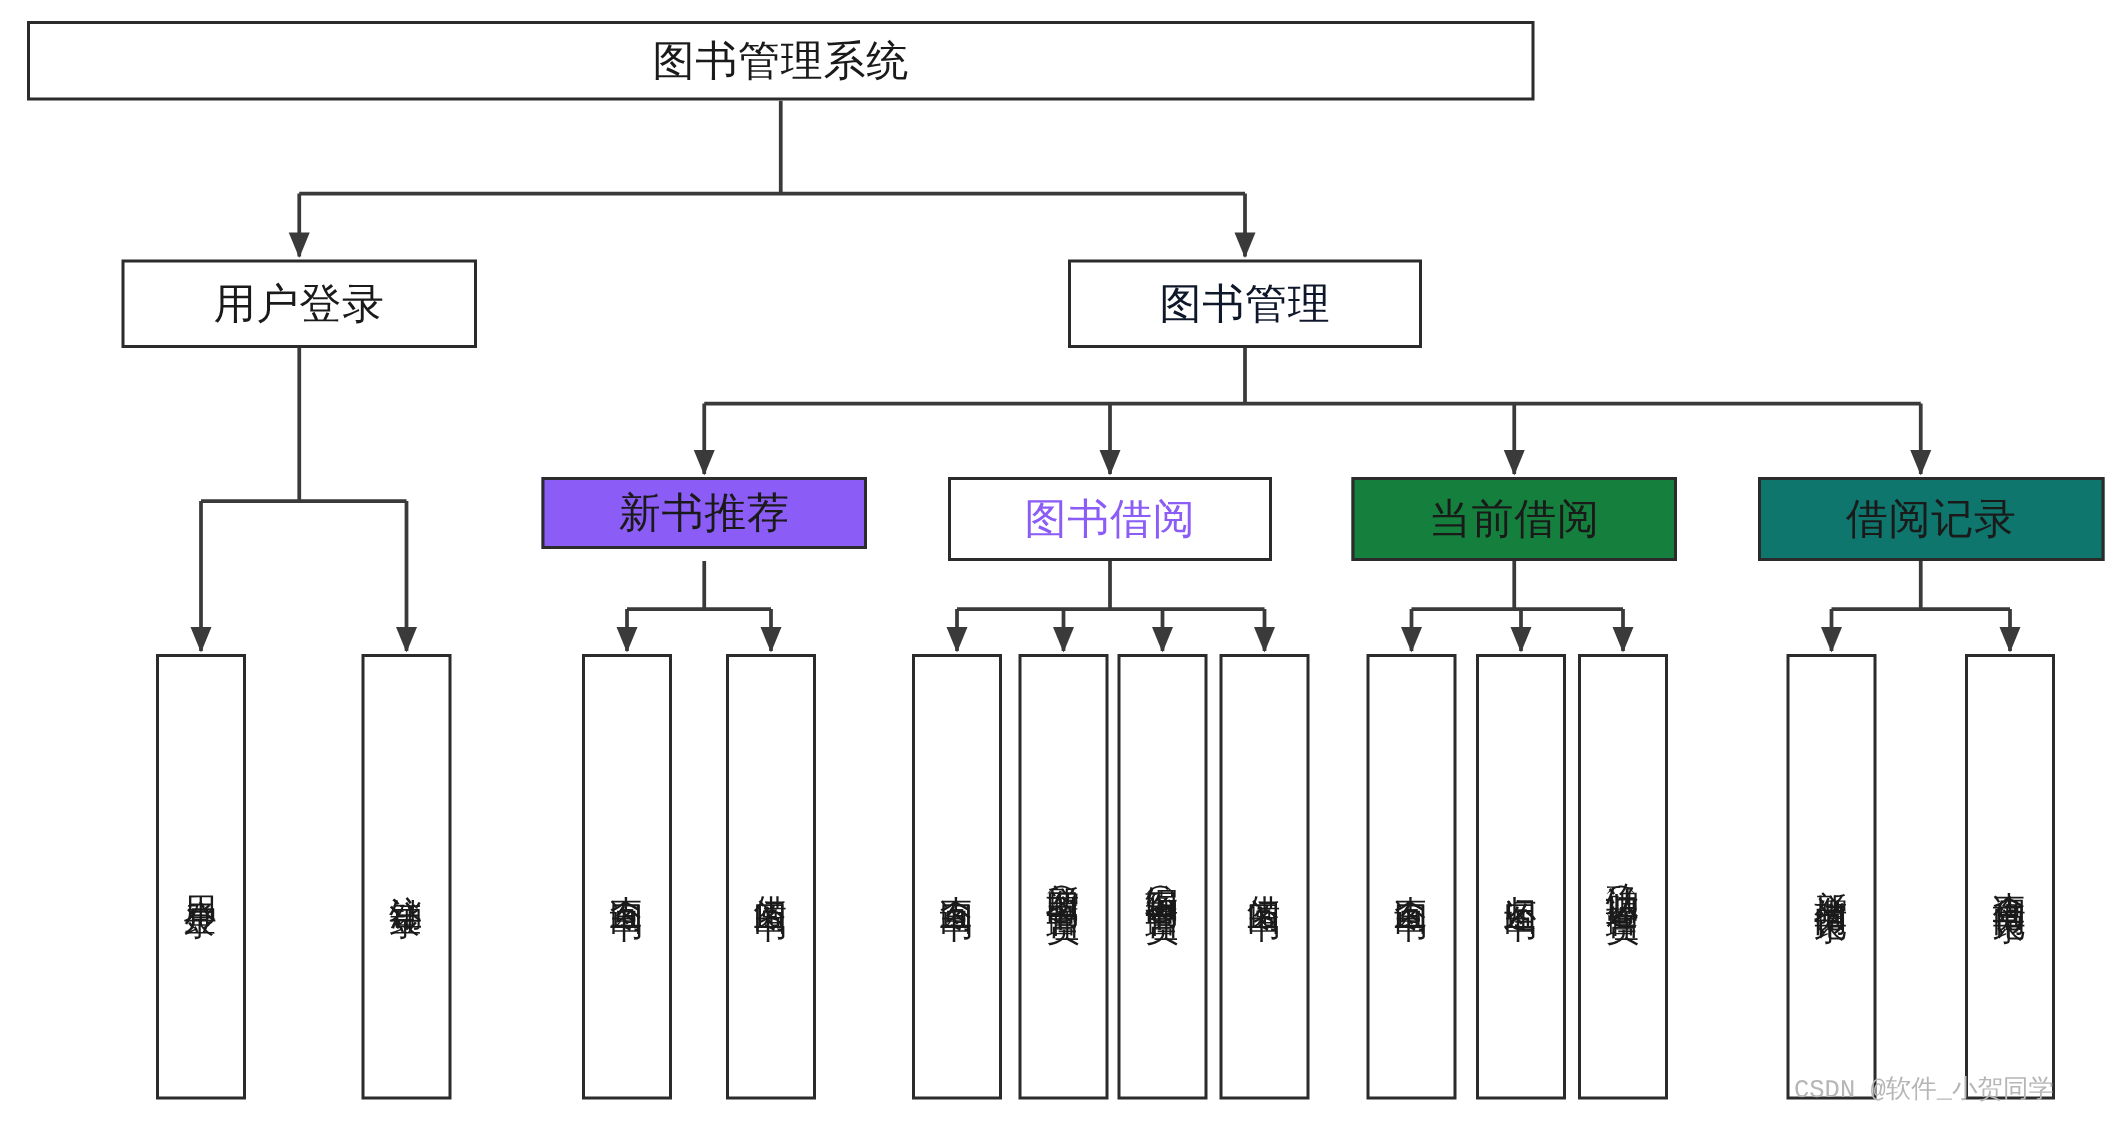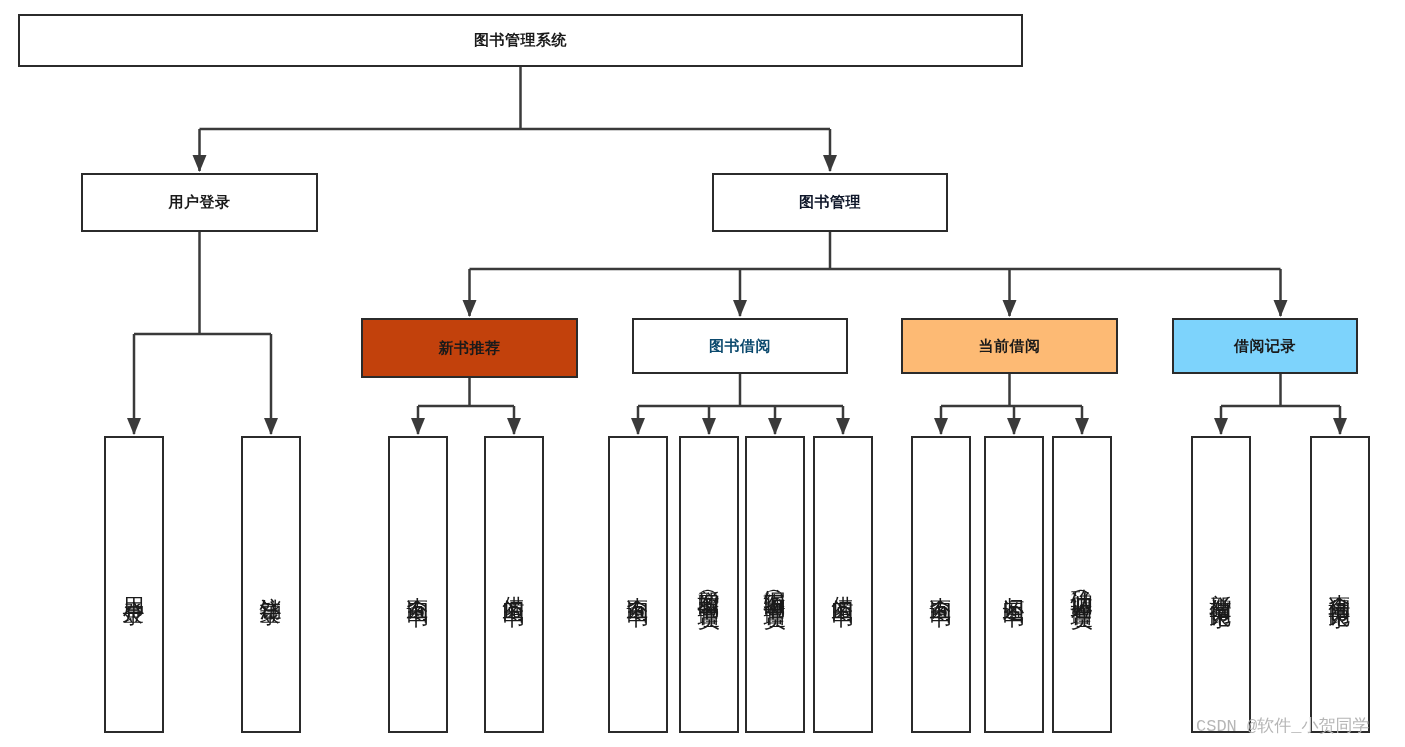--- a/index.html
+++ b/index.html
@@ -36,22 +36,21 @@
     overflow: hidden;
   }
   .node-label {
     color: #1a1a1a;
     line-height: 1.12;
     letter-spacing: 0.5px;
     white-space: pre-wrap;
     text-align: center;
   }
   .node.horiz .node-label {
-    font-size: 15px;
-    font-weight: bold;
+    font-size: 28px;
   }
   .node.vert {
     align-items: center;
     justify-content: center;
   }
   .node.vert .node-label {
     writing-mode: vertical-rl;
     text-orientation: upright;
     font-size: 22px;
     letter-spacing: 3px;
@@ -126,30 +125,30 @@
   <div id="nodes">
       <div class="node horiz" style="left: 18px; top: 14px; width: 1005px; height: 53px; border-color: rgb(43, 43, 43); background: rgb(255, 255, 255);">
         <span class="node-label" style="color: rgb(26, 26, 26);">图书管理系统</span>
       </div>
       <div class="node horiz" style="left: 81px; top: 173px; width: 237px; height: 59px; border-color: rgb(43, 43, 43); background: rgb(255, 255, 255);">
         <span class="node-label" style="color: rgb(26, 26, 26);">用户登录</span>
       </div>
       <div class="node horiz" style="left: 712px; top: 173px; width: 236px; height: 59px; border-color: rgb(43, 43, 43); background: rgb(255, 255, 255);">
         <span class="node-label" style="color: #0f172a;">图书管理</span>
       </div>
-      <div class="node horiz" style="left: 361px; top: 318px; width: 217px; height: 60px; border-color: rgb(43, 43, 43); background: #c2410c;">
+      <div class="node horiz" style="left: 361px; top: 318px; width: 217px; height: 48px; border-color: rgb(43, 43, 43); background: #8b5cf6;">
         <span class="node-label" style="color: rgb(26, 26, 26);">新书推荐</span>
       </div>
       <div class="node horiz" style="left: 632px; top: 318px; width: 216px; height: 56px; border-color: rgb(43, 43, 43); background: rgb(255, 255, 255);">
-        <span class="node-label" style="color: #0c4a6e;">图书借阅</span>
+        <span class="node-label" style="color: #8b5cf6;">图书借阅</span>
       </div>
-      <div class="node horiz" style="left: 901px; top: 318px; width: 217px; height: 56px; border-color: rgb(43, 43, 43); background: #fdba74;">
+      <div class="node horiz" style="left: 901px; top: 318px; width: 217px; height: 56px; border-color: rgb(43, 43, 43); background: #15803d;">
         <span class="node-label" style="color: rgb(26, 26, 26);">当前借阅</span>
       </div>
-      <div class="node horiz" style="left: 1172px; top: 318px; width: 186px; height: 56px; border-color: rgb(43, 43, 43); background: #7dd3fc;">
+      <div class="node horiz" style="left: 1172px; top: 318px; width: 231px; height: 56px; border-color: rgb(43, 43, 43); background: #0f766e;">
         <span class="node-label" style="color: rgb(26, 26, 26);">借阅记录</span>
       </div>
       <div class="node vert" style="left: 104px; top: 436px; width: 60px; height: 297px; border-color: rgb(43, 43, 43); background: rgb(255, 255, 255);">
         <span class="node-label" style="color: rgb(26, 26, 26);">用户登录</span>
       </div>
       <div class="node vert" style="left: 241px; top: 436px; width: 60px; height: 297px; border-color: rgb(43, 43, 43); background: rgb(255, 255, 255);">
         <span class="node-label" style="color: rgb(26, 26, 26);">注销登录</span>
       </div>
       <div class="node vert" style="left: 388px; top: 436px; width: 60px; height: 297px; border-color: rgb(43, 43, 43); background: rgb(255, 255, 255);">
         <span class="node-label" style="color: rgb(26, 26, 26);">查询图书</span>

